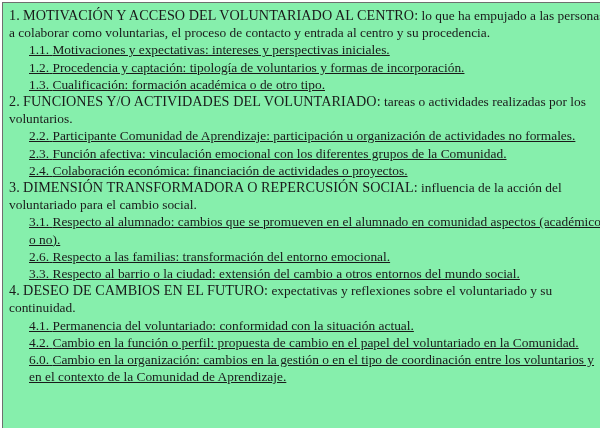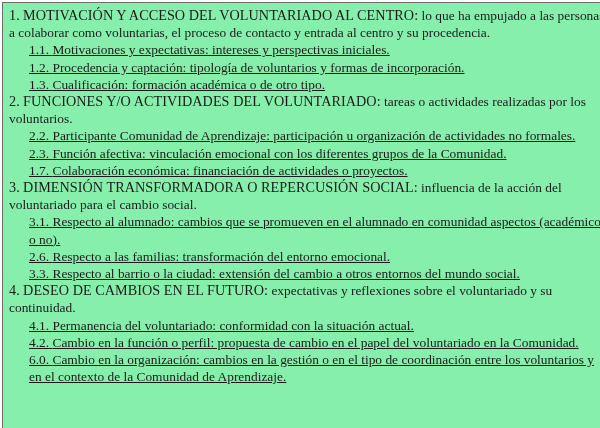--- a/index.html
+++ b/index.html
@@ -35,21 +35,21 @@
   <div class="content">
 
     <p class="section"><span class="caps">1.</span> <span class="caps">MOTIVACIÓN Y ACCESO DEL VOLUNTARIADO AL CENTRO:</span><span> lo que ha empujado a las personas a colaborar como voluntarias, el proceso de contacto y entrada al centro y su procedencia.</span></p>
     <p class="sub"><span>1.1.</span> <span>Motivaciones y expectativas: intereses y perspectivas iniciales.</span></p>
     <p class="sub"><span>1.2.</span> <span>Procedencia y captación: tipología de voluntarios y formas de incorporación.</span></p>
     <p class="sub"><span>1.3.</span> <span>Cualificación: formación académica o de otro tipo.</span></p>
 
     <p class="section"><span class="caps">2.</span> <span class="caps">FUNCIONES Y/O ACTIVIDADES DEL VOLUNTARIADO:</span><span> tareas o actividades realizadas por los voluntarios.</span></p>
     <p class="sub"><span>2.2.</span> <span>Participante Comunidad de Aprendizaje: participación u organización de actividades no formales.</span></p>
     <p class="sub"><span>2.3.</span> <span>Función afectiva: vinculación emocional con los diferentes grupos de la Comunidad.</span></p>
-    <p class="sub"><span>1.7.</span> <span>Colaboración económica: financiación de actividades o proyectos.</span></p>
+    <p class="sub"><span>2.4.</span> <span>Colaboración económica: financiación de actividades o proyectos.</span></p>
 
     <p class="section"><span class="caps">3.</span> <span class="caps">DIMENSIÓN TRANSFORMADORA O REPERCUSIÓN SOCIAL:</span><span> influencia de la acción del voluntariado para el cambio social.</span></p>
     <p class="sub"><span>3.1.</span> <span>Respecto al alumnado: cambios que se promueven en el alumnado en comunidad aspectos (académicos o no).</span></p>
     <p class="sub"><span>2.6.</span> <span>Respecto a las familias: transformación del entorno emocional.</span></p>
     <p class="sub"><span>3.3.</span> <span>Respecto al barrio o la ciudad: extensión del cambio a otros entornos del mundo social.</span></p>
 
     <p class="section"><span class="caps">4.</span> <span class="caps">DESEO DE CAMBIOS EN EL FUTURO:</span><span> expectativas y reflexiones sobre el voluntariado y su continuidad.</span></p>
     <p class="sub"><span>4.1.</span> <span>Permanencia del voluntariado: conformidad con la situación actual.</span></p>
     <p class="sub"><span>4.2.</span> <span>Cambio en la función o perfil: propuesta de cambio en el papel del voluntariado en la Comunidad.</span></p>
     <p class="sub"><span>6.0.</span> <span>Cambio en la organización: cambios en la gestión o en el tipo de coordinación entre los voluntarios y en el contexto de la Comunidad de Aprendizaje.</span></p>

